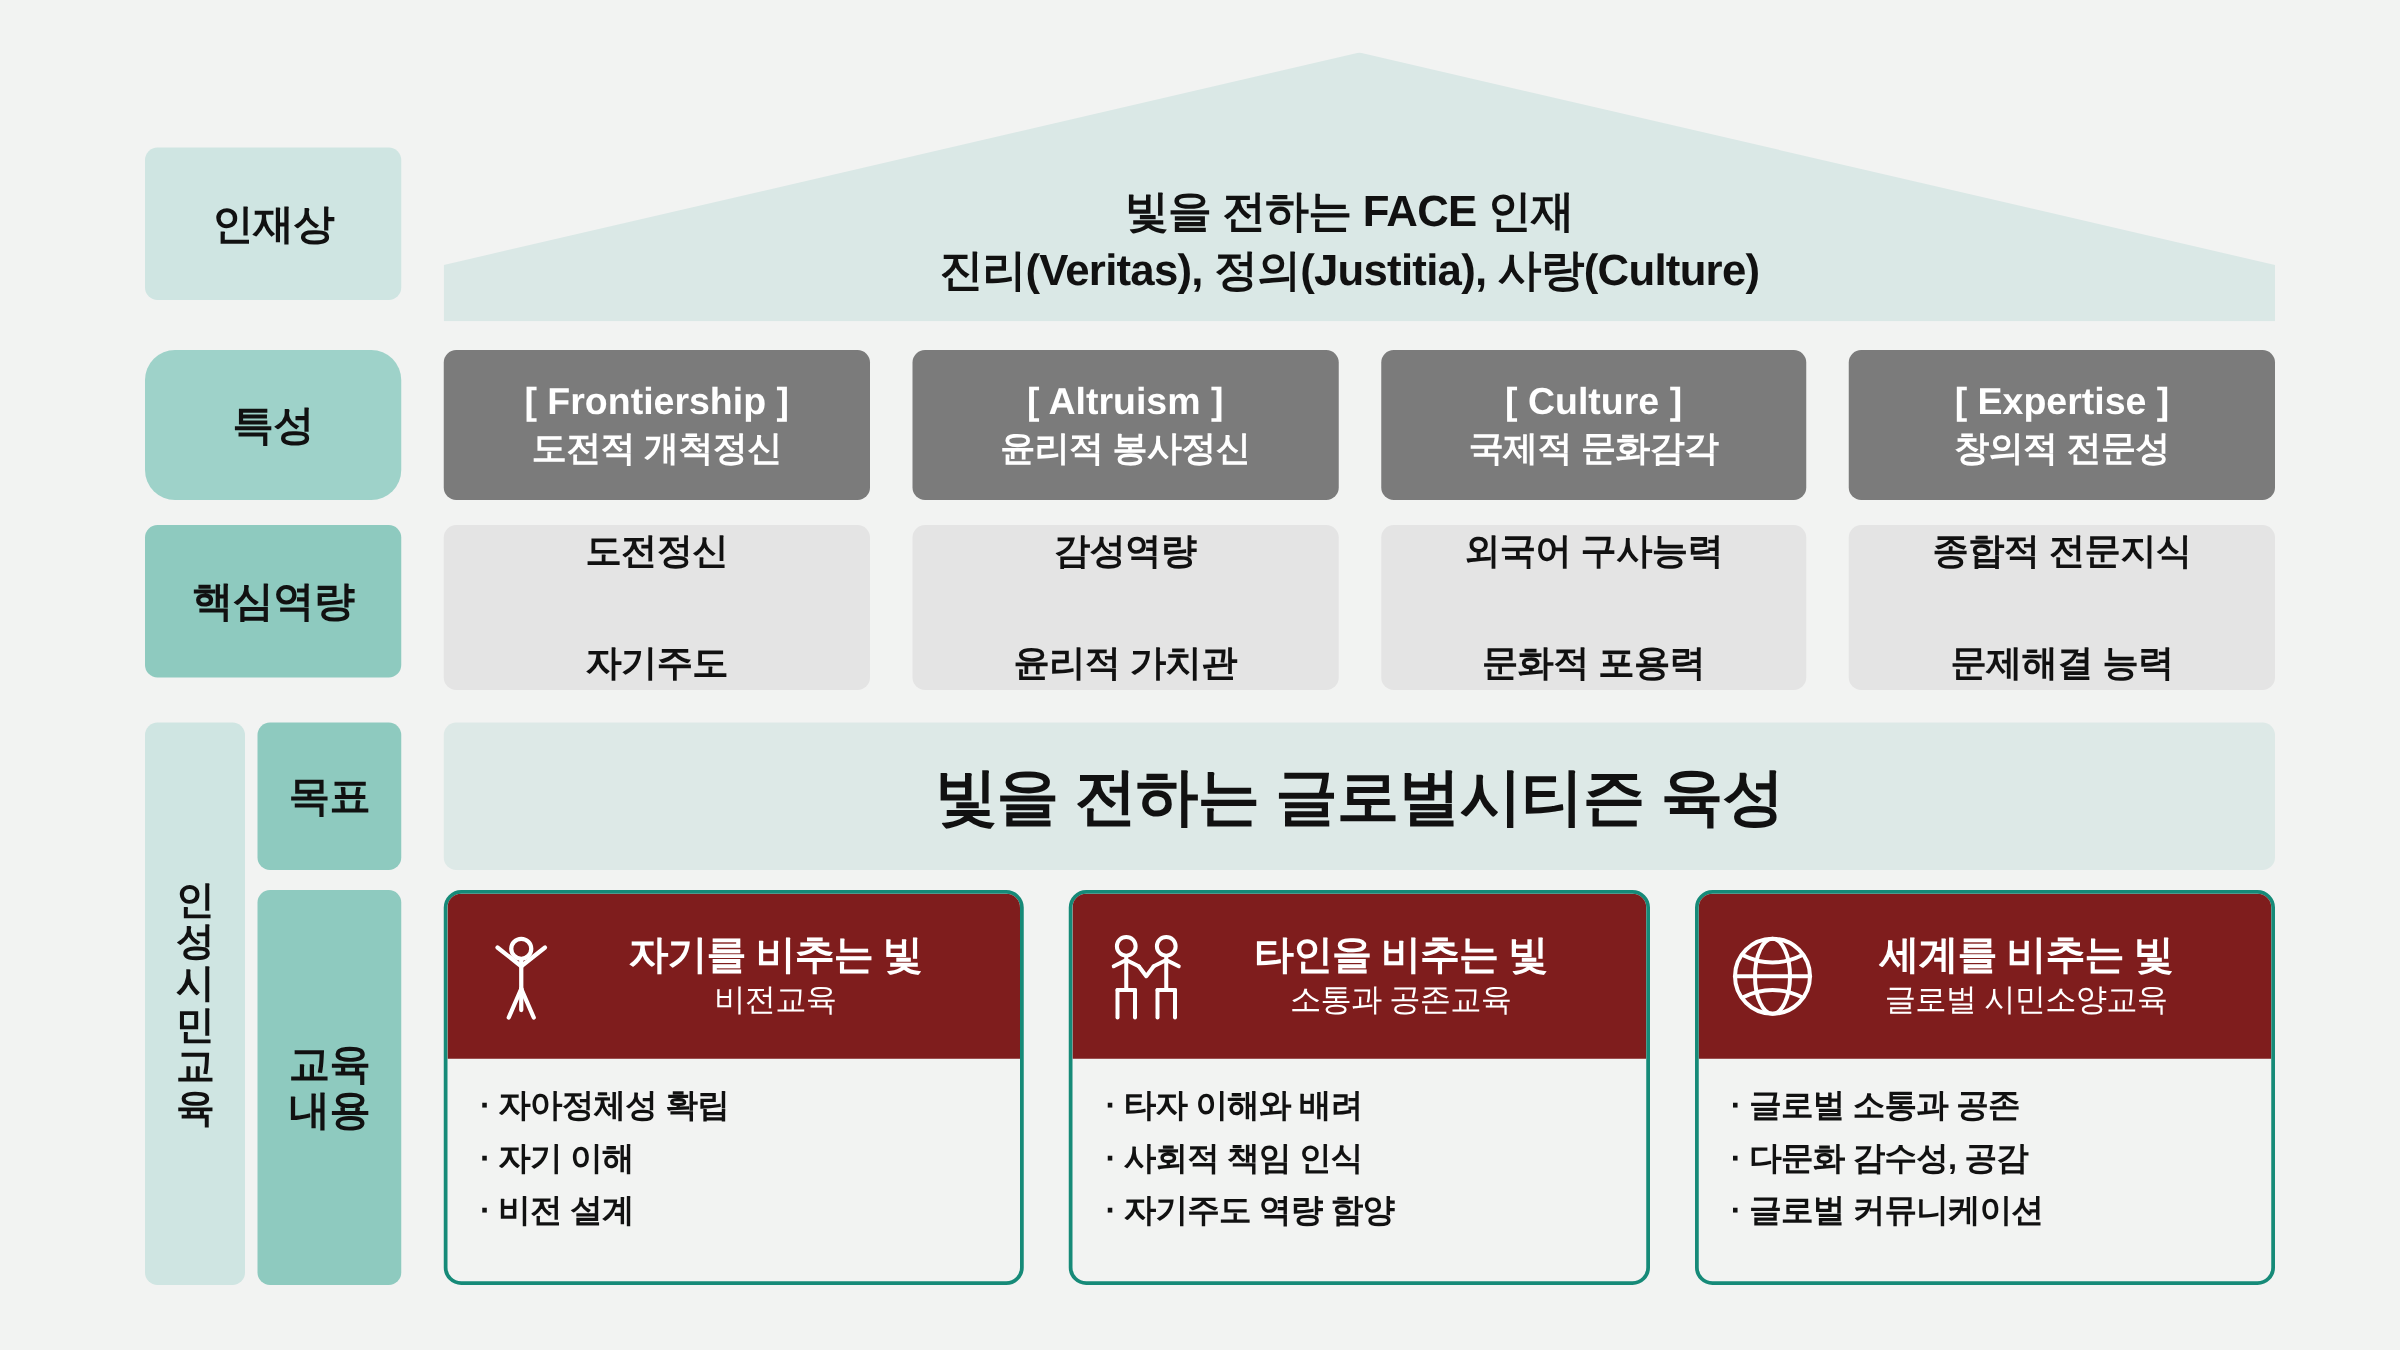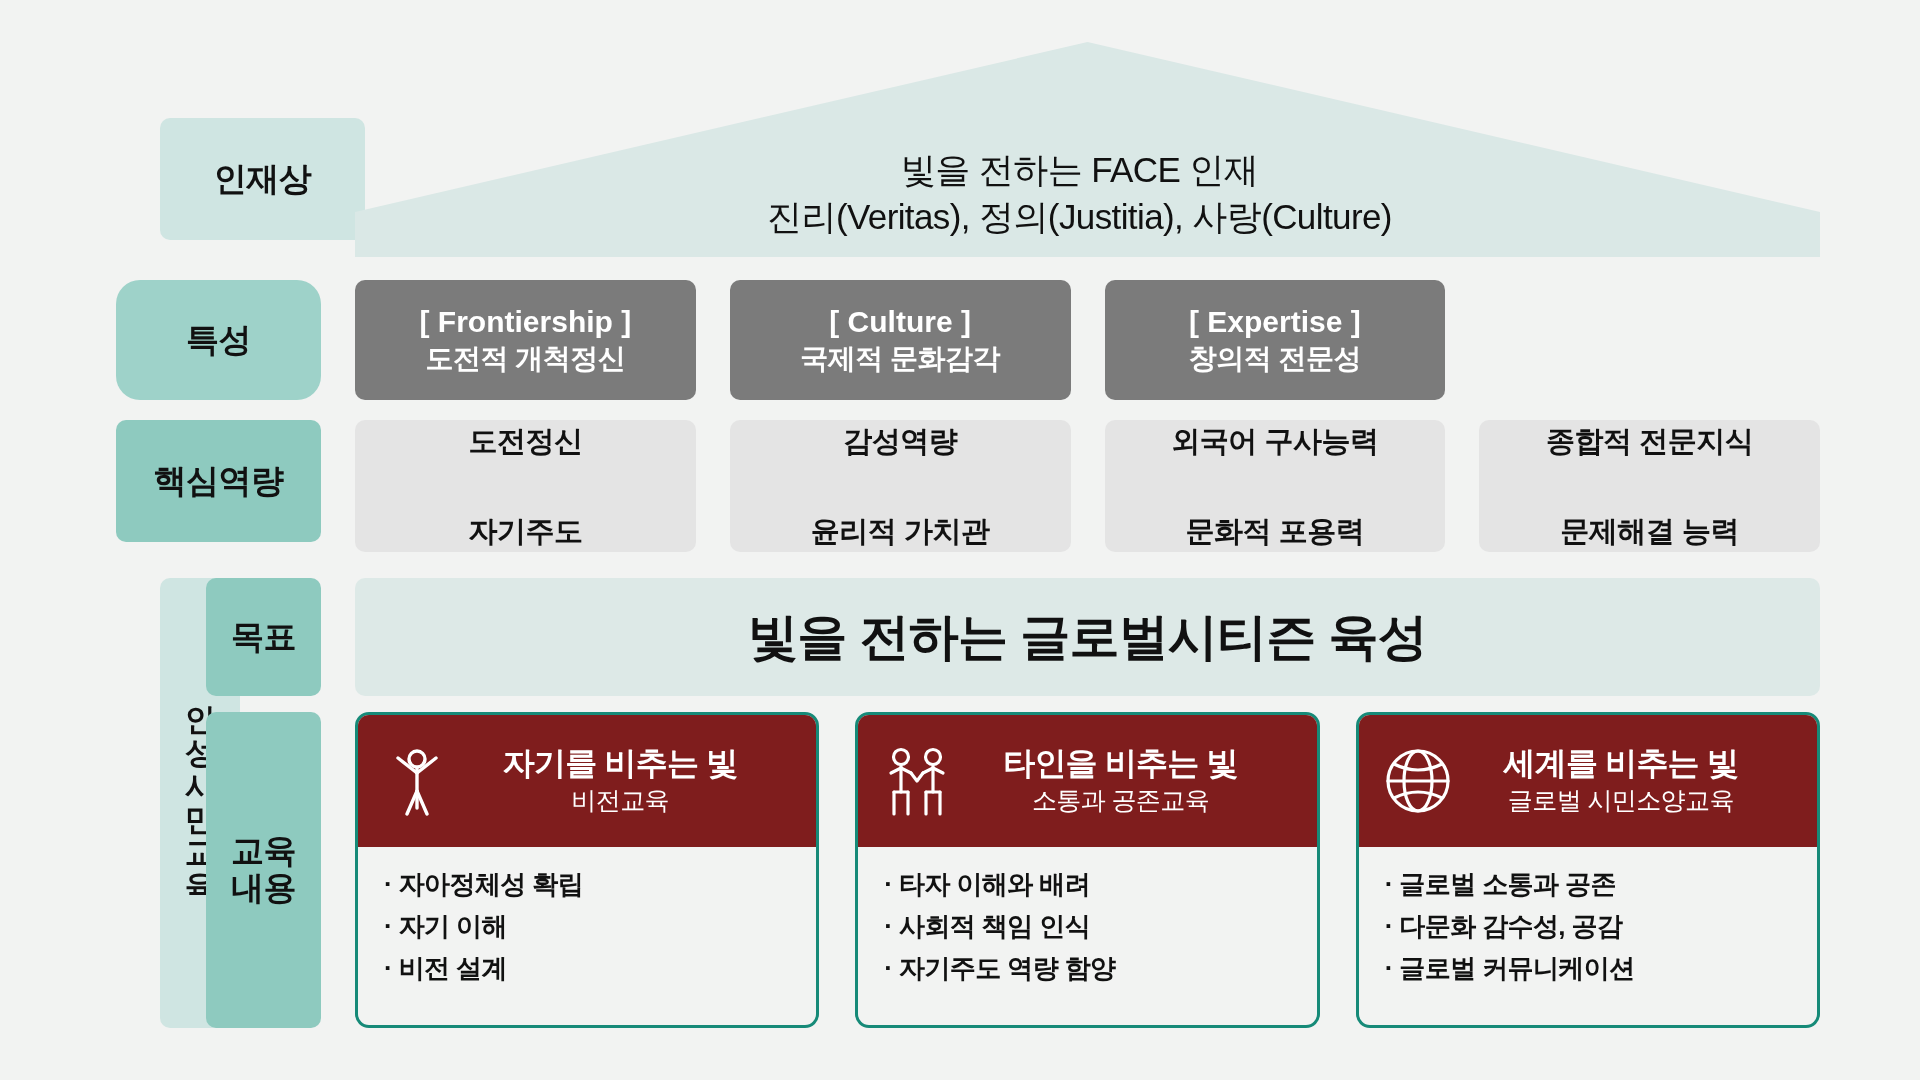--- a/index.html
+++ b/index.html
@@ -24,21 +24,21 @@
     position: absolute;
     display: flex;
     align-items: center;
     justify-content: center;
     border-radius: 10px;
     font-weight: 700;
     color: #111111;
     text-align: center;
     letter-spacing: -0.5px;
   }
-  .rail-pale   { background: #cfe5e2; margin-left: 44px; }
+  .rail-pale   { background: #cfe5e2; }
   .rail-mid    { background: #9ed2c9; }
   .rail-strong { background: #8ecabf; }
 
   
   #label-talent {
     left: 116px; top: 118px; width: 205px; height: 122px;
     font-size: 33px;
   }
 
   
@@ -83,21 +83,21 @@
   }
   #roof-shape {
     position: absolute; inset: 0;
     width: 100%; height: 100%;
   }
   #roof-text {
     position: absolute;
     left: 0; right: 16px; bottom: 16px;
     text-align: center;
     color: #111111;
-    font-weight: 400;
+    font-weight: 700;
     letter-spacing: -0.6px;
   }
   #roof-text .line1 { font-size: 35px; line-height: 1.36; }
   #roof-text .line2 { font-size: 35px; line-height: 1.36; }
 
   
   .col-row {
     position: absolute;
     left: 355px;
     width: 1465px;
@@ -261,20 +261,24 @@
     </div>
   </div>
 
   <div class="col-row" id="row-traits">
 
     <div class="trait-card">
       <div class="trait-en">[ Frontiership ]</div>
       <div class="trait-ko">도전적 개척정신</div>
     </div>
 
+    <div class="trait-card">
+      <div class="trait-en">[ Altruism ]</div>
+      <div class="trait-ko">윤리적 봉사정신</div>
+    </div>
 
     <div class="trait-card">
       <div class="trait-en">[ Culture ]</div>
       <div class="trait-ko">국제적 문화감각</div>
     </div>
 
     <div class="trait-card">
       <div class="trait-en">[ Expertise ]</div>
       <div class="trait-ko">창의적 전문성</div>
     </div>

